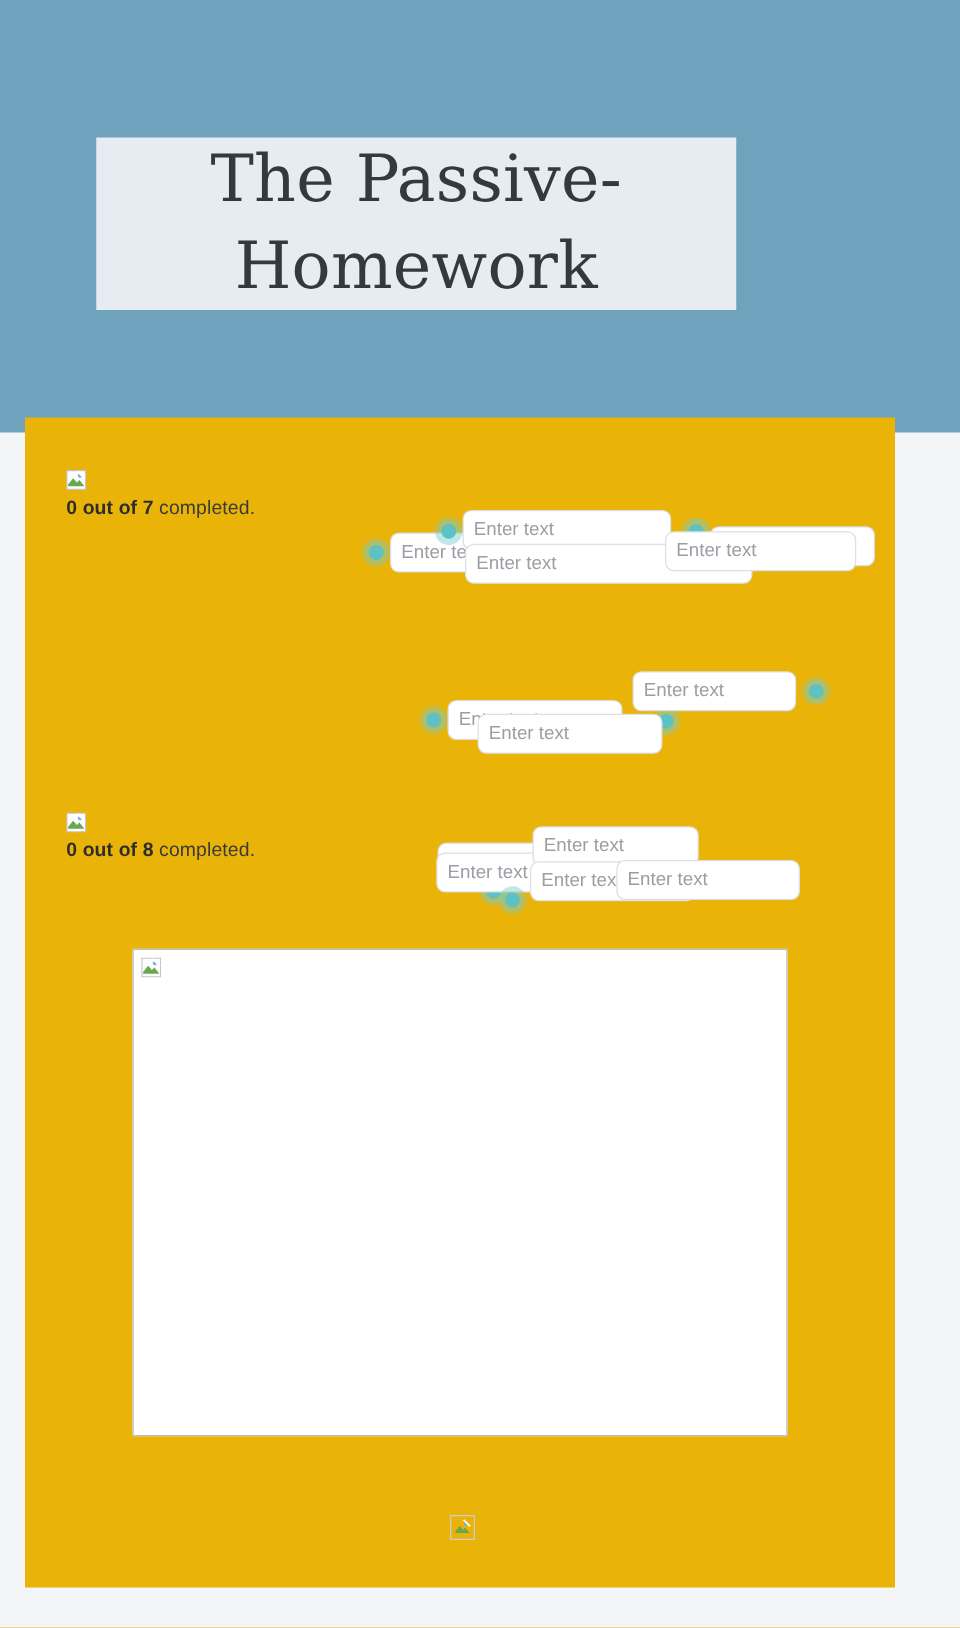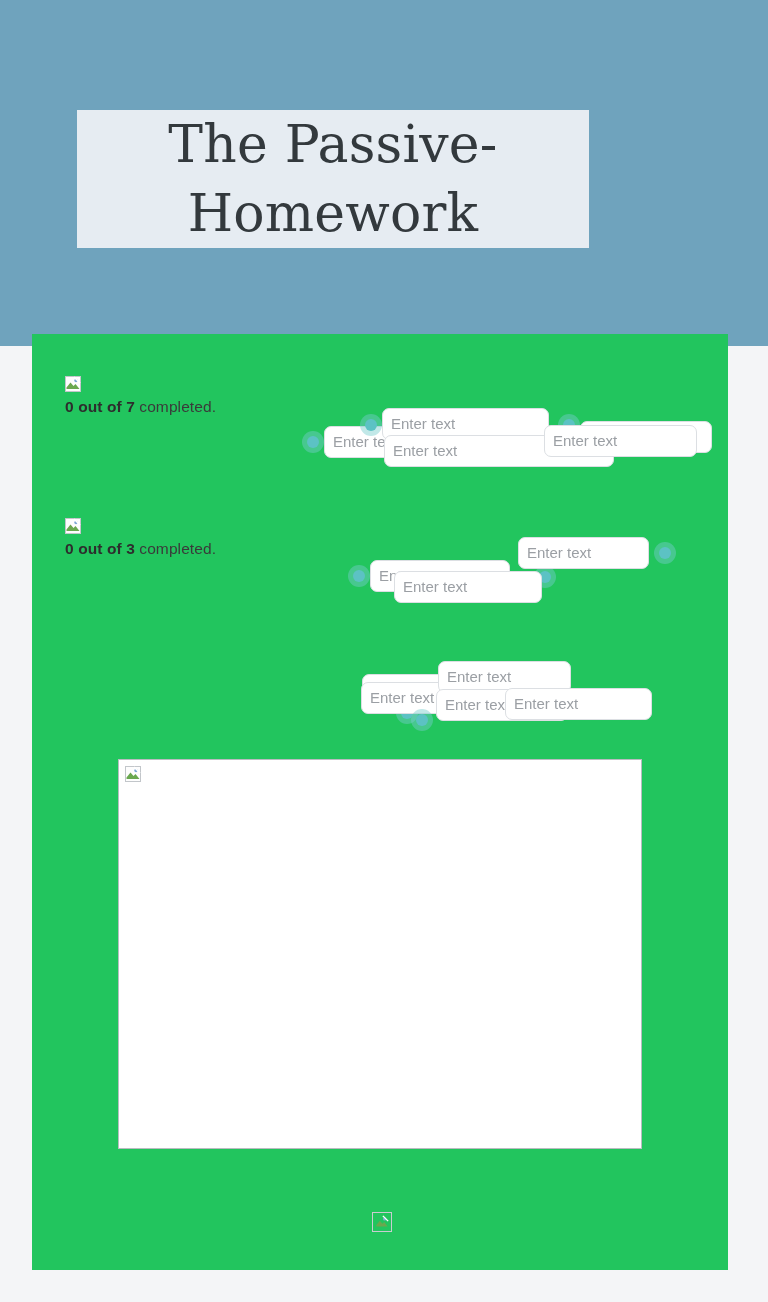--- a/index.html
+++ b/index.html
@@ -43,25 +43,25 @@
     line-height: 1.32;
     color: #33393d;
     text-align: center;
     font-weight: 400;
     letter-spacing: .2px;
   }
 
   
   #worksheet-card {
     position: absolute;
-    left: 32px;
+    left: 20px;
     top: 334px;
     width: 696px;
     height: 936px;
-    background: #22c55e;
+    background: #eab308;
   }
 
   
   .broken-img {
     display: inline-block;
     width: 16px;
     height: 16px;
     position: relative;
     vertical-align: top;
   }
@@ -199,45 +199,45 @@
     <div class="field" style="left:352px; top:59px; width:230px;">Enter text</div>
 
     <span class="handle" style="left:526px; top:38px;"></span>
     <div class="field" style="left:548px; top:45px; width:132px;">Enter text</div>
 
     <span class="handle" style="left:642px; top:53px;"></span>
     <div class="field" style="left:512px; top:49px; width:153px;">Enter text</div>
   </div>
 
   <div class="q-row" style="top:184px;">
+
+    <span class="handle" style="left:316px; top:47px;"></span>
+    <div class="field" style="left:338px; top:42px; width:140px;">Enter text</div>
+
+    <span class="handle" style="left:502px; top:48px;"></span>
+    <div class="field" style="left:362px; top:53px; width:148px;">Enter text</div>
+
+    <span class="handle" style="left:622px; top:24px;"></span>
+    <div class="field" style="left:486px; top:19px; width:131px;">Enter text</div>
+  </div>
+
+  <div class="q-row" style="top:316px;">
     <div class="q-label">
       <span class="broken-img bi">
         <svg width="16" height="16" viewBox="0 0 16 16">
           <rect x="0.5" y="0.5" width="15" height="15" fill="#fdfdfd" stroke="#c2c6ca"></rect>
           <path d="M1.5 11.5 L5.5 6.5 L8.5 10 L10.5 8 L14.5 13 L1.5 13 Z" fill="#6aa84f"></path>
           <circle cx="11" cy="4.5" r="1.7" fill="#7fa8d4"></circle>
           <path d="M9 1 L15 7" stroke="#ffffff" stroke-width="1.6"></path>
         </svg>
       </span>
       <div class="q-text">
-        <b>0 out of 3</b><span class="light"> completed.</span>
+        <b>0 out of 8</b><span class="light"> completed.</span>
       </div>
     </div>
-
-    <span class="handle" style="left:316px; top:47px;"></span>
-    <div class="field" style="left:338px; top:42px; width:140px;">Enter text</div>
-
-    <span class="handle" style="left:502px; top:48px;"></span>
-    <div class="field" style="left:362px; top:53px; width:148px;">Enter text</div>
-
-    <span class="handle" style="left:622px; top:24px;"></span>
-    <div class="field" style="left:486px; top:19px; width:131px;">Enter text</div>
-  </div>
-
-  <div class="q-row" style="top:316px;">
 
     <span class="handle" style="left:386px; top:29px;"></span>
     <div class="field" style="left:330px; top:24px; width:140px;">Enter text</div>
 
     <span class="handle" style="left:364px; top:52px;"></span>
     <div class="field" style="left:329px; top:32px; width:141px;">Enter text</div>
 
     <span class="handle" style="left:379px; top:59px;"></span>
     <div class="field" style="left:406px; top:11px; width:133px;">Enter text</div>
 

